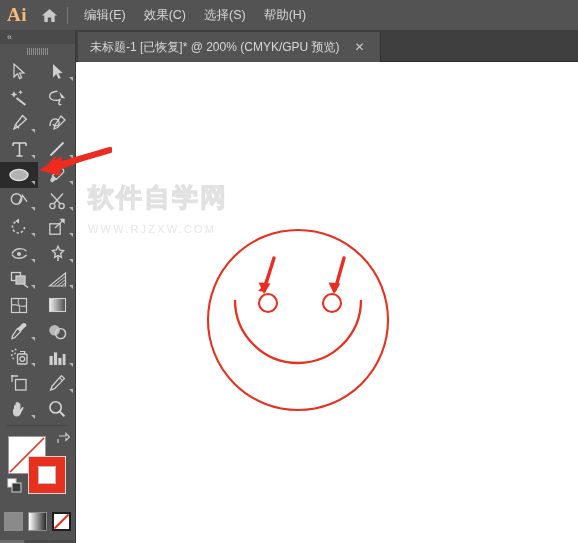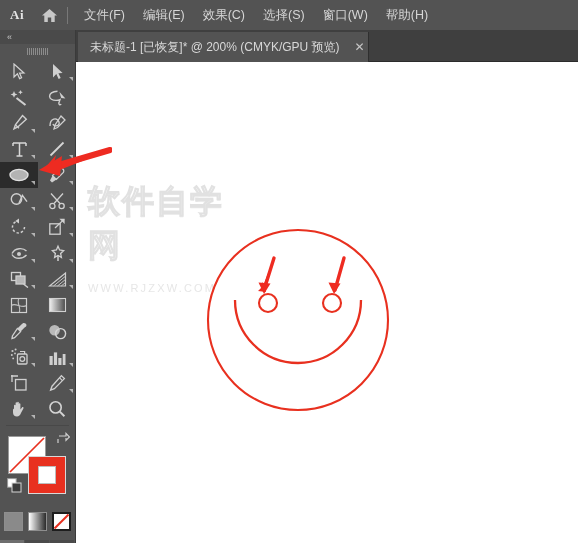--- a/index.html
+++ b/index.html
@@ -11,39 +11,39 @@
     -webkit-font-smoothing:antialiased;
   }
   #app { position:relative; width:578px; height:543px; background:#535353; }
 
   
   .menubar{
     position:absolute; left:0; top:0; width:578px; height:30px;
     background:#535353; display:flex; align-items:center;
   }
   .ai-logo{
-    width:34px; text-align:center; font-size:13px; font-weight:bold;
-    color:#e5e5e5; letter-spacing:0.5px; font-family:"Liberation Serif", serif;
+    width:34px; text-align:center; font-size:19px; font-weight:bold;
+    color:#fdba74; letter-spacing:0.5px; font-family:"Liberation Serif", serif;
   }
   .home-icon{ width:30px; display:flex; align-items:center; justify-content:center; }
   .menu-div{ width:1px; height:17px; background:#787878; margin:0 7px 0 3px; }
   .menu-items{ display:flex; align-items:center; }
   .menu-item{
     font-size:12.5px; color:#d6d6d6; padding:3px 9px; cursor:default; white-space:nowrap;
   }
 
   
   .tabbar{
     position:absolute; left:76px; top:30px; width:502px; height:32px;
     background:#3f3f3f; border-bottom:1px solid #2b2b2b;
   }
   .doc-tab{
     position:absolute; left:2px; top:2px; height:30px;
     background:#535353; display:flex; align-items:center;
-    padding:0 0 0 12px; border-right:1px solid #2f2f2f;
+    padding:0 12px 0 12px; border-right:1px solid #2f2f2f;
   }
   .doc-tab-title{ font-size:12px; color:#d8d8d8; white-space:nowrap; }
   .tab-close{
     margin-left:12px; width:16px; height:16px; font-size:12px; color:#c8c8c8;
     display:flex; align-items:center; justify-content:center; cursor:pointer;
   }
 
   
   .toolbar{
     position:absolute; left:0; top:30px; width:76px; height:513px;
@@ -118,51 +118,49 @@
   
   .canvas-wrap{
     position:absolute; left:76px; top:62px; width:502px; height:481px;
     background:#ffffff; overflow:hidden;
   }
   .watermark{
     position:absolute; left:12px; top:118px; width:160px; user-select:none;
     opacity:.85;
   }
   .wm-cn{
-    font-size:32px; font-weight:bold; color:#ffffff; letter-spacing:2px;
+    font-size:26px; font-weight:bold; color:#ffffff; letter-spacing:2px;
     -webkit-text-stroke:1px #dcdcdc; text-shadow:0 1px 0 #e8e8e8;
     font-family:"DejaVu Sans", sans-serif;
   }
   .wm-en{
-    font-size:11px; color:#e2e2e2; letter-spacing:2.2px; margin-top:14px;
+    font-size:11px; color:#e2e2e2; letter-spacing:2.2px; margin-top:8px;
     font-family:"Liberation Sans", sans-serif;
   }
   .artwork{ position:absolute; left:0; top:0; }
 
   .arrow-tool{ position:absolute; left:22px; top:143px; }
 </style>
 </head>
 <body>
 
 <div id="app">
 
   <div class="menubar">
     <div class="ai-logo">Ai</div>
     <div class="home-icon">
       <svg width="17" height="15" viewBox="0 0 17 15">
         <path d="M8.5 1 L16 7.6 L13.7 7.6 L13.7 14 L10.2 14 L10.2 9.6 L6.8 9.6 L6.8 14 L3.3 14 L3.3 7.6 L1 7.6 Z" fill="#c8c8c8"></path>
       </svg>
     </div>
     <div class="menu-div"></div>
     <div class="menu-items">
-      <div class="menu-item">文件(F)</div>
       <div class="menu-item">编辑(E)</div>
       <div class="menu-item">效果(C)</div>
       <div class="menu-item">选择(S)</div>
-      <div class="menu-item">窗口(W)</div>
       <div class="menu-item">帮助(H)</div>
     </div>
   </div>
 
   <div class="tabbar">
     <div class="doc-tab">
       <span class="doc-tab-title">未标题-1 [已恢复]* @ 200% (CMYK/GPU 预览)</span>
       <span class="tab-close">✕</span>
     </div>
   </div>

